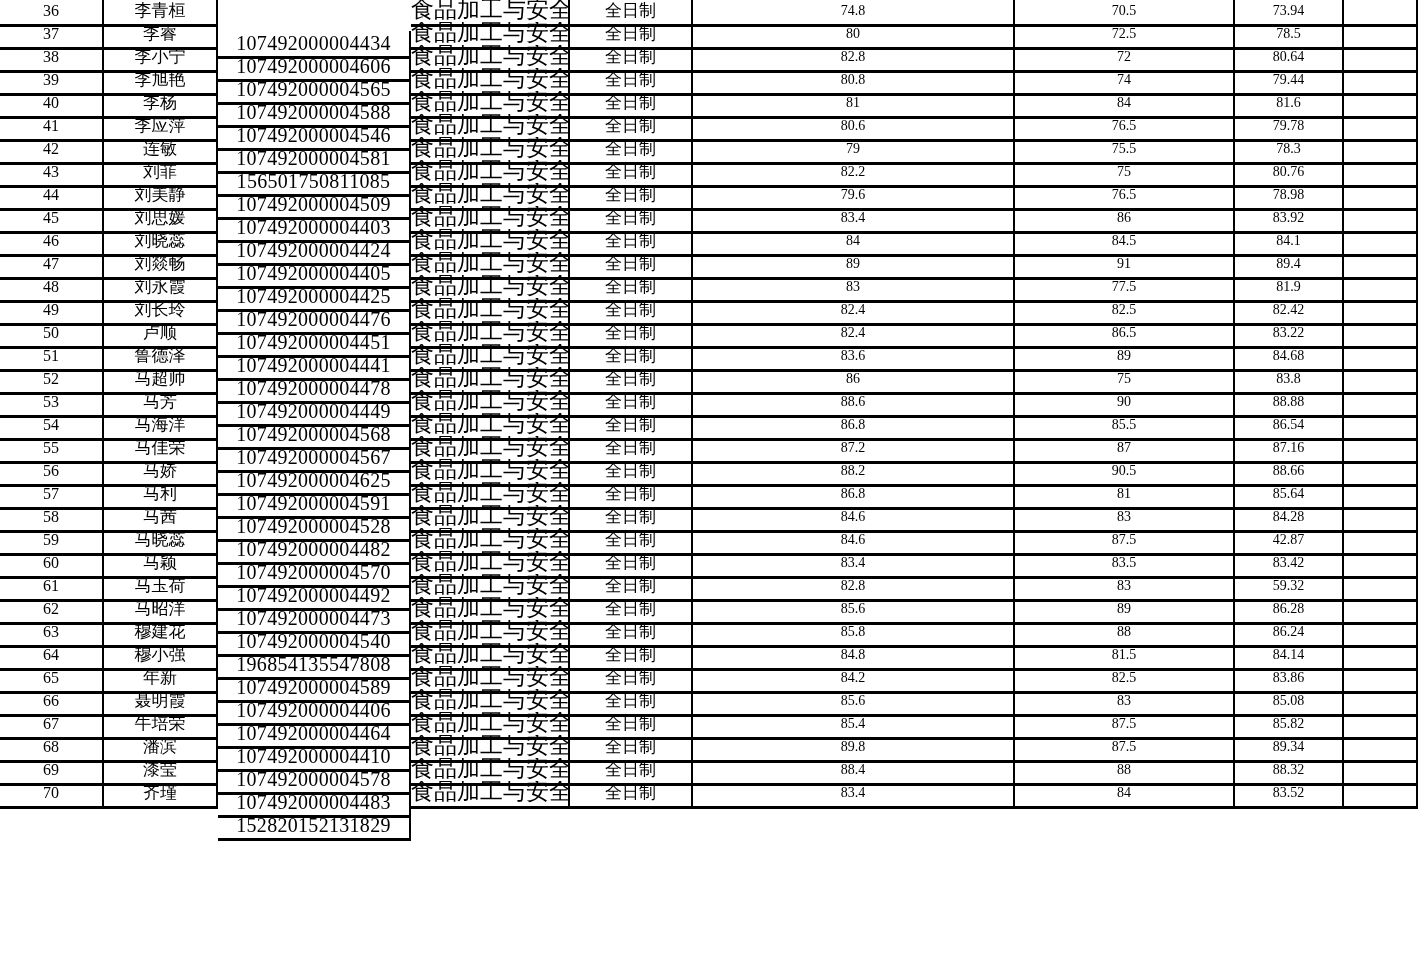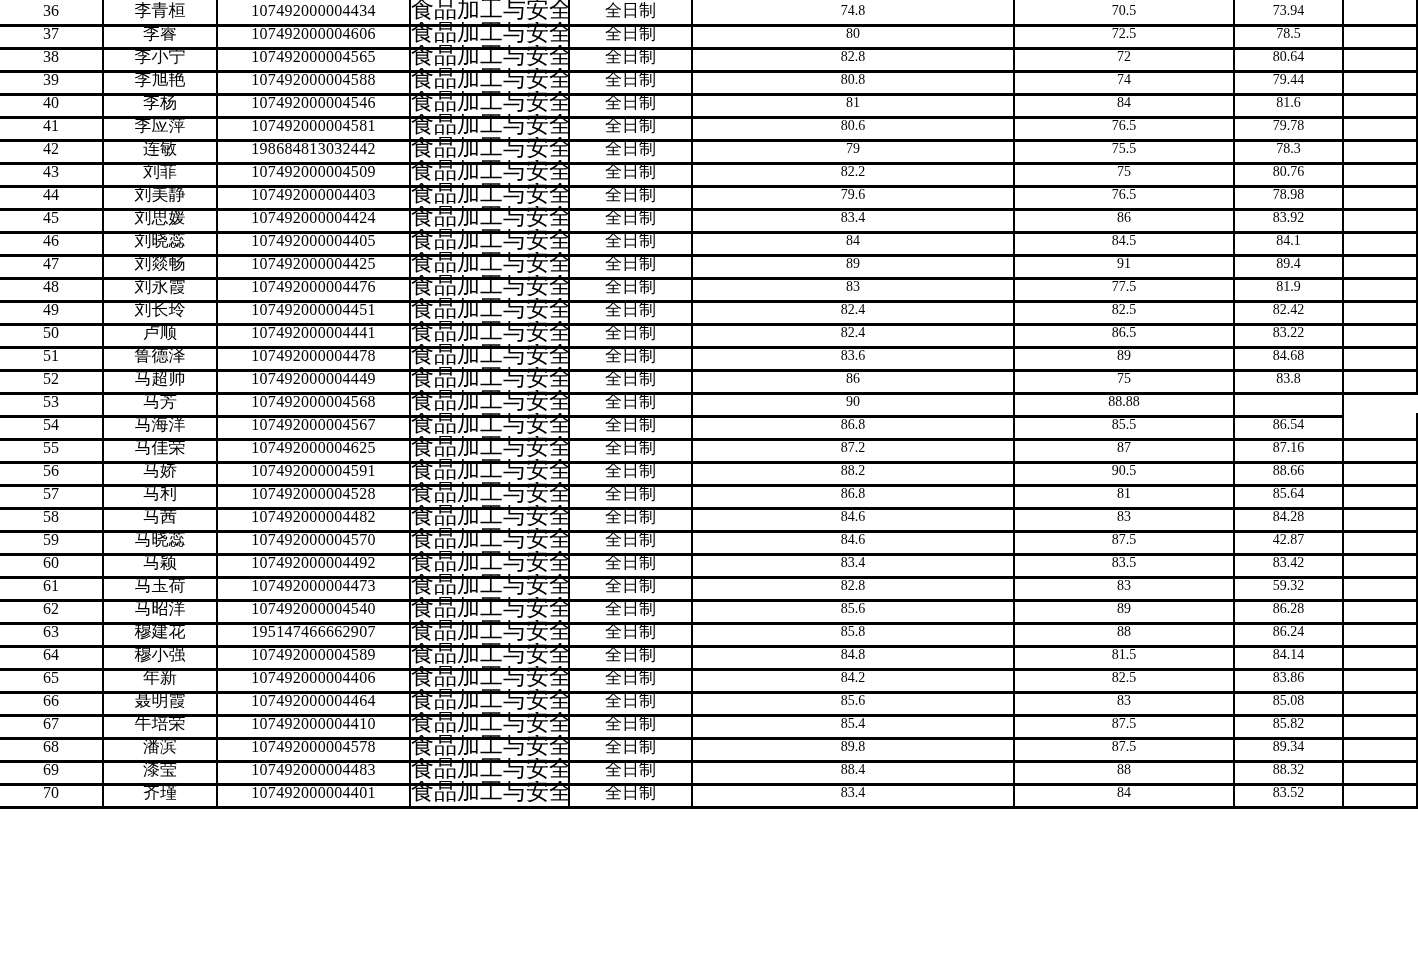--- a/index.html
+++ b/index.html
@@ -28,21 +28,21 @@
     border-right:2px solid #000;
     border-bottom:3px solid #000;
     height:28px;
     line-height:24px;
     text-align:center;
     white-space:nowrap;
     overflow:hidden;
   }
   .c0{font-size:16px;}
   .c1{font-size:17px;}
-  .c2{font-size:16px; letter-spacing:0.3px;}
+  .c2{font-size:20px; letter-spacing:0.3px;margin-top:32px;}
   .c3{font-size:23px;font-family:Liberation Mono, monospace;}
   .c4{font-size:17px;}
   .c5,.c6,.c7{font-size:14px;}
   .c8{font-size:14px;}
 </style>
 </head>
 <body>
 
 <div class="table-wrap">
     <div class="row">
@@ -107,21 +107,21 @@
       <div class="cell c3">食品加工与安全</div>
       <div class="cell c4">全日制</div>
       <div class="cell c5">80.6</div>
       <div class="cell c6">76.5</div>
       <div class="cell c7">79.78</div>
       <div class="cell c8"></div>
     </div>
     <div class="row">
       <div class="cell c0">42</div>
       <div class="cell c1">连敏</div>
-      <div class="cell c2">198684813032442</div>
+      <div class="cell c2">156501750811085</div>
       <div class="cell c3">食品加工与安全</div>
       <div class="cell c4">全日制</div>
       <div class="cell c5">79</div>
       <div class="cell c6">75.5</div>
       <div class="cell c7">78.3</div>
       <div class="cell c8"></div>
     </div>
     <div class="row">
       <div class="cell c0">43</div>
       <div class="cell c1">刘菲</div>
@@ -231,20 +231,21 @@
       <div class="cell c6">75</div>
       <div class="cell c7">83.8</div>
       <div class="cell c8"></div>
     </div>
     <div class="row">
       <div class="cell c0">53</div>
       <div class="cell c1">马芳</div>
       <div class="cell c2">107492000004568</div>
       <div class="cell c3">食品加工与安全</div>
       <div class="cell c4">全日制</div>
+      <div class="cell c5">88.6</div>
       <div class="cell c6">90</div>
       <div class="cell c7">88.88</div>
       <div class="cell c8"></div>
     </div>
     <div class="row">
       <div class="cell c0">54</div>
       <div class="cell c1">马海洋</div>
       <div class="cell c2">107492000004567</div>
       <div class="cell c3">食品加工与安全</div>
       <div class="cell c4">全日制</div>
@@ -337,21 +338,21 @@
       <div class="cell c3">食品加工与安全</div>
       <div class="cell c4">全日制</div>
       <div class="cell c5">85.6</div>
       <div class="cell c6">89</div>
       <div class="cell c7">86.28</div>
       <div class="cell c8"></div>
     </div>
     <div class="row">
       <div class="cell c0">63</div>
       <div class="cell c1">穆建花</div>
-      <div class="cell c2">195147466662907</div>
+      <div class="cell c2">196854135547808</div>
       <div class="cell c3">食品加工与安全</div>
       <div class="cell c4">全日制</div>
       <div class="cell c5">85.8</div>
       <div class="cell c6">88</div>
       <div class="cell c7">86.24</div>
       <div class="cell c8"></div>
     </div>
     <div class="row">
       <div class="cell c0">64</div>
       <div class="cell c1">穆小强</div>
@@ -414,21 +415,21 @@
       <div class="cell c3">食品加工与安全</div>
       <div class="cell c4">全日制</div>
       <div class="cell c5">88.4</div>
       <div class="cell c6">88</div>
       <div class="cell c7">88.32</div>
       <div class="cell c8"></div>
     </div>
     <div class="row">
       <div class="cell c0">70</div>
       <div class="cell c1">齐瑾</div>
-      <div class="cell c2">107492000004401</div>
+      <div class="cell c2">152820152131829</div>
       <div class="cell c3">食品加工与安全</div>
       <div class="cell c4">全日制</div>
       <div class="cell c5">83.4</div>
       <div class="cell c6">84</div>
       <div class="cell c7">83.52</div>
       <div class="cell c8"></div>
     </div>
   </div>
 
 </body></html>

